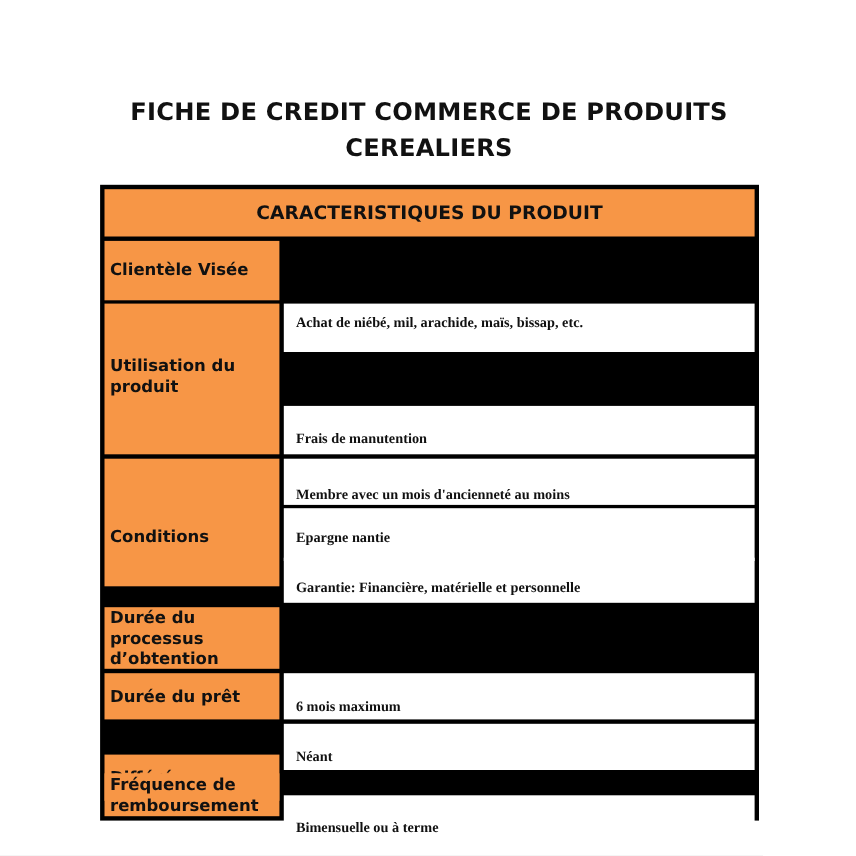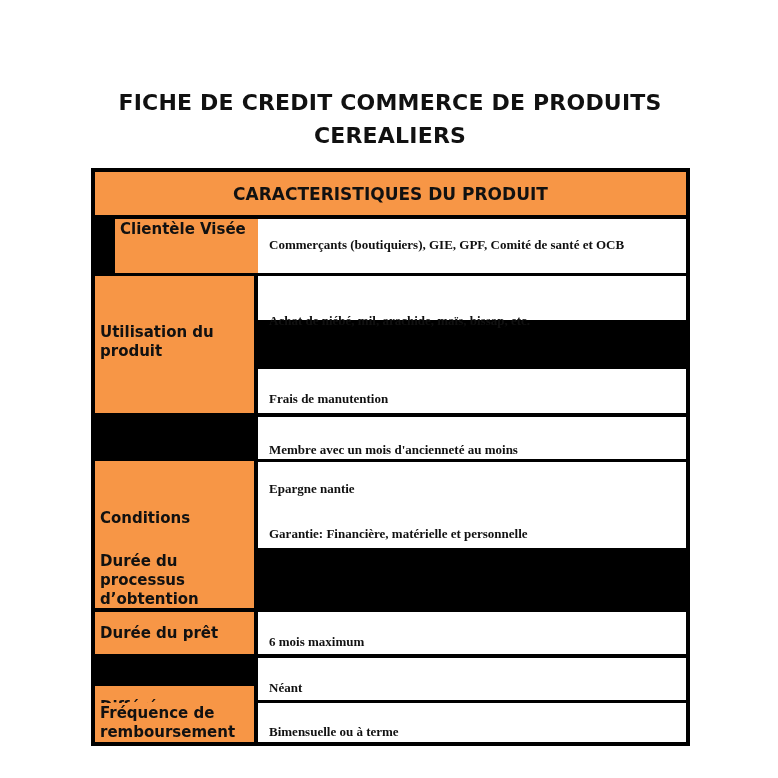--- a/index.html
+++ b/index.html
@@ -34,35 +34,34 @@
 <body>
 
 <div class="title">
   <div>FICHE DE CREDIT COMMERCE DE PRODUITS</div>
   <div>CEREALIERS</div>
 </div>
 
 <div class="tbl">
   <div class="cell hdr">CARACTERISTIQUES DU PRODUIT</div>
 
-  <div class="cell lab" style="top:51px;height:54px;padding-top:1px;margin-left:20px;">Clientèle Visée</div>
-  <div class="cell val" style="top:51px;height:54px;padding-top:17px;">Commerçants (boutiquiers),  GIE, GPF, Comité de santé et OCB</div>
+  <div class="cell lab" style="top:51px;height:54px;padding-top:17px;">Clientèle Visée</div>
 
   <div class="cell lab" style="top:108px;height:137px;padding-top:47px;">Utilisation du produit</div>
-  <div class="cell val" style="top:108px;height:44px;padding-top:36px;">Achat de niébé, mil, arachide, maïs, bissap, etc.</div>
+  <div class="cell val" style="top:108px;height:44px;padding-top:8px;">Achat de niébé, mil, arachide, maïs, bissap, etc.</div>
   <div class="cell val" style="top:201px;height:44px;padding-top:21px;">Frais de manutention</div>
 
-  <div class="cell lab" style="top:249px;height:116px;padding-top:48px;margin-top:44px;">Conditions</div>
+  <div class="cell lab" style="top:249px;height:116px;padding-top:62px;">Conditions</div>
   <div class="cell val" style="top:249px;height:42px;padding-top:24px;">Membre avec un mois d'ancienneté  au moins</div>
   <div class="cell val" style="top:294px;height:48px;padding-top:18px;">Epargne nantie</div>
   <div class="cell val" style="top:339px;height:41px;padding-top:18px;">Garantie: Financière, matérielle et personnelle</div>
 
   <div class="cell lab" style="top:384px;height:56px;padding-top:0px;">Durée du processus d’obtention</div>
 
   <div class="cell lab" style="top:444px;height:42px;padding-top:12px;">Durée du prêt</div>
   <div class="cell val" style="top:444px;height:42px;padding-top:21px;">6 mois maximum</div>
 
   <div class="cell lab" style="top:490px;height:42px;padding-top:12px;margin-top:28px;">Différé</div>
   <div class="cell val" style="top:490px;height:42px;padding-top:21px;">Néant</div>
 
   <div class="cell lab" style="top:535px;height:39px;padding-top:1px;">Fréquence de remboursement</div>
-  <div class="cell val" style="top:535px;height:39px;padding-top:20px;">Bimensuelle ou à terme</div>
+  <div class="cell val" style="top:555px;height:39px;padding-top:20px;">Bimensuelle ou à terme</div>
 </div>
 
 </body></html>

